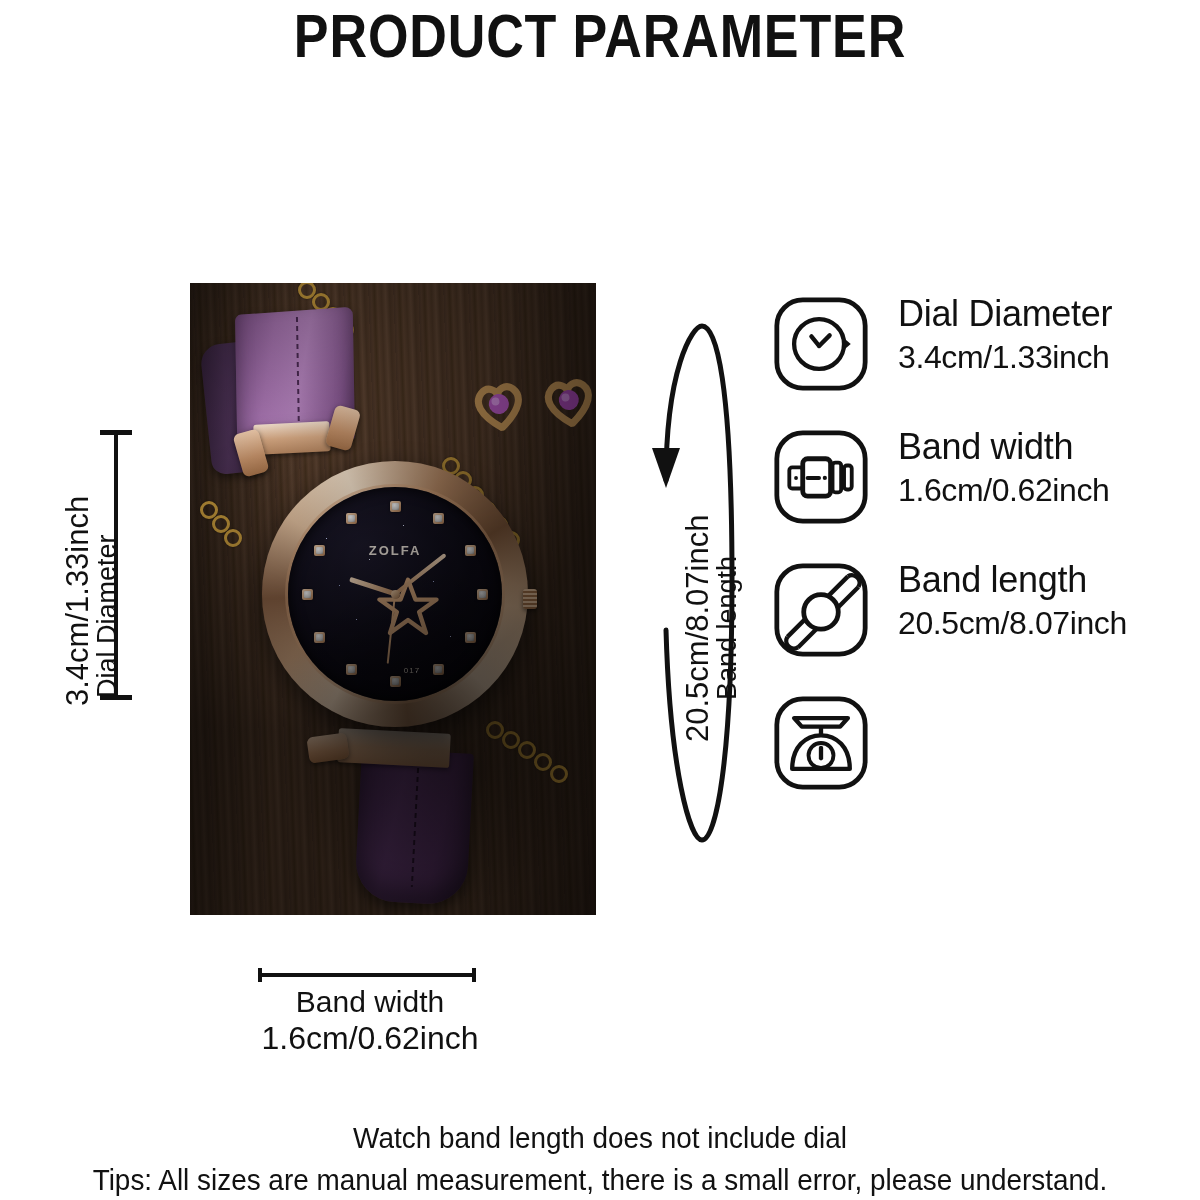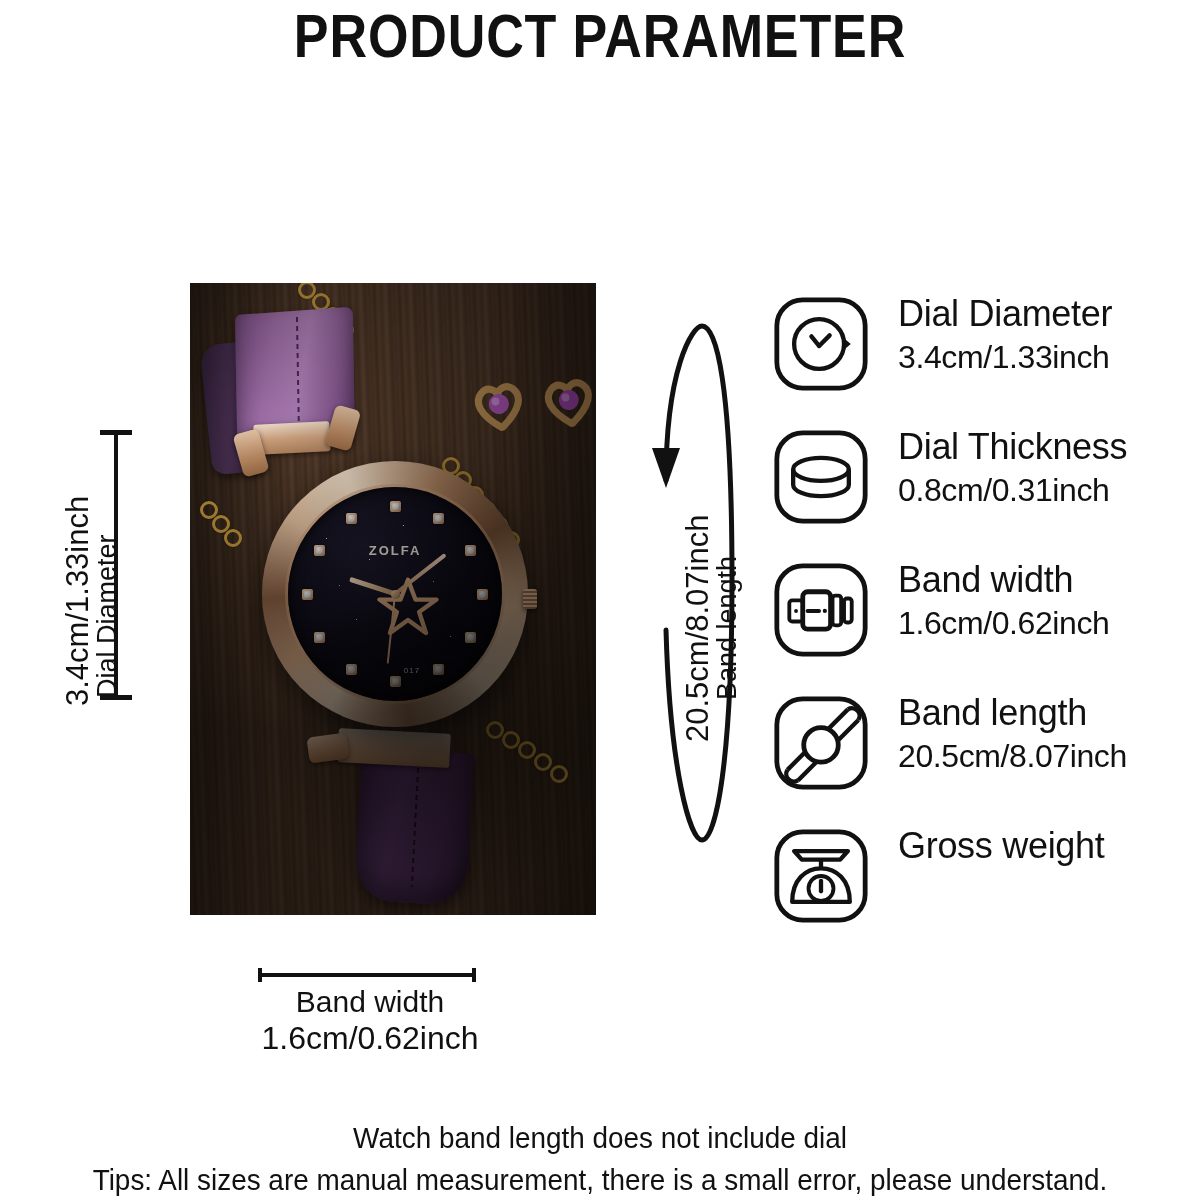--- a/index.html
+++ b/index.html
@@ -490,31 +490,20 @@
       <path d="M74 44 L81 50 L74 56 Z" fill="#111"></path>
       <path d="M48 52 L40 42" stroke="#111" stroke-width="4.5" stroke-linecap="round"></path>
       <path d="M48 52 L59 41" stroke="#111" stroke-width="4.5" stroke-linecap="round"></path>
     </svg>
     <div class="spec-text">
       <div class="spec-label">Dial Diameter</div>
       <div class="spec-value">3.4cm/1.33inch</div>
     </div>
   </div>
 
-  <div class="spec-row">
-    <svg class="spec-icon" viewBox="0 0 100 100">
-      <rect x="4" y="4" width="92" height="92" rx="27" ry="27" fill="none" stroke="#111" stroke-width="5"></rect>
-      <ellipse cx="50" cy="42" rx="29" ry="12" fill="none" stroke="#111" stroke-width="4.5"></ellipse>
-      <path d="M21 42 L21 58 A29 12 0 0 0 79 58 L79 42" fill="none" stroke="#111" stroke-width="4.5"></path>
-    </svg>
-    <div class="spec-text">
-      <div class="spec-label">Dial Thickness</div>
-      <div class="spec-value">0.8cm/0.31inch</div>
-    </div>
-  </div>
 
   <div class="spec-row">
     <svg class="spec-icon" viewBox="0 0 100 100">
       <rect x="4" y="4" width="92" height="92" rx="27" ry="27" fill="none" stroke="#111" stroke-width="5"></rect>
       <rect x="17" y="40" width="14" height="22" rx="3" fill="none" stroke="#111" stroke-width="4"></rect>
       <rect x="31" y="31" width="29" height="39" rx="5" fill="none" stroke="#111" stroke-width="5"></rect>
       <rect x="62" y="35" width="9" height="31" rx="3" fill="none" stroke="#111" stroke-width="4"></rect>
       <rect x="74" y="38" width="8" height="25" rx="3" fill="none" stroke="#111" stroke-width="4"></rect>
       <circle cx="24" cy="51" r="2" fill="#111"></circle>
       <path d="M36 51 L48 51" stroke="#111" stroke-width="4" stroke-linecap="round"></path>
@@ -544,21 +533,20 @@
   <div class="spec-row">
     <svg class="spec-icon" viewBox="0 0 100 100">
       <rect x="4" y="4" width="92" height="92" rx="27" ry="27" fill="none" stroke="#111" stroke-width="5"></rect>
       <path d="M22 24 L78 24 L70 33 L30 33 Z" fill="none" stroke="#111" stroke-width="4.5" stroke-linejoin="round"></path>
       <path d="M50 33 L50 42" stroke="#111" stroke-width="4.5"></path>
       <path d="M20 77 C20 54 34 42 50 42 C66 42 80 54 80 77 Z" fill="none" stroke="#111" stroke-width="4.5" stroke-linejoin="round"></path>
       <circle cx="50" cy="63" r="13" fill="none" stroke="#111" stroke-width="4"></circle>
       <path d="M50 55 L50 66" stroke="#111" stroke-width="4.5" stroke-linecap="round"></path>
     </svg>
     <div class="spec-text">
-      <div class="spec-label">Gross weight</div>
     </div>
   </div>
 </div>
 
 <div id="footer">
   <div class="line">Watch band length does not include dial</div>
   <div class="line">Tips: All sizes are manual measurement, there is a small error, please understand.</div>
 </div>
 
 </body></html>

